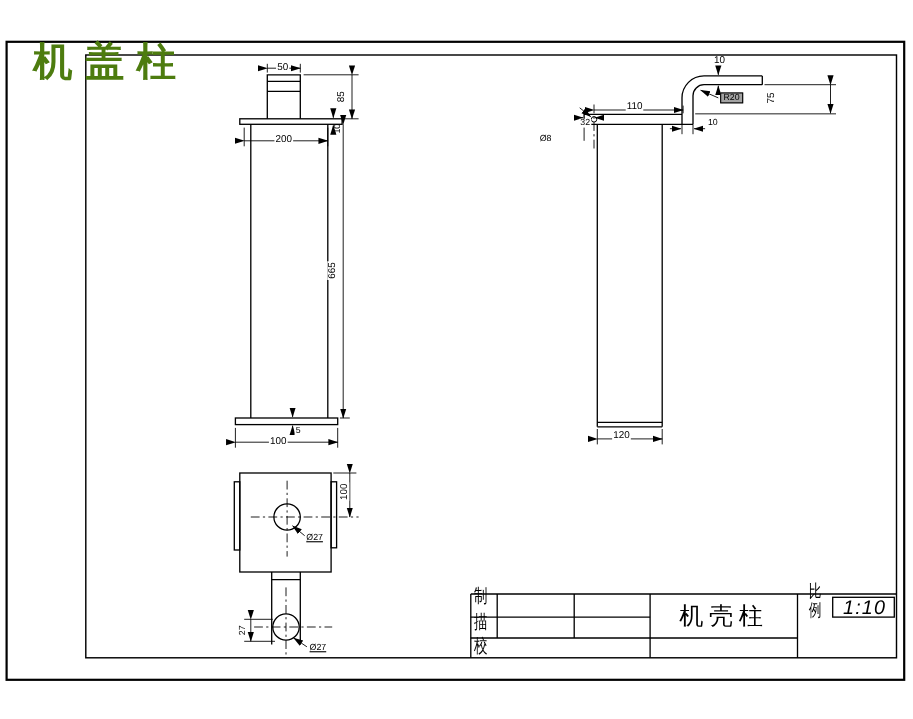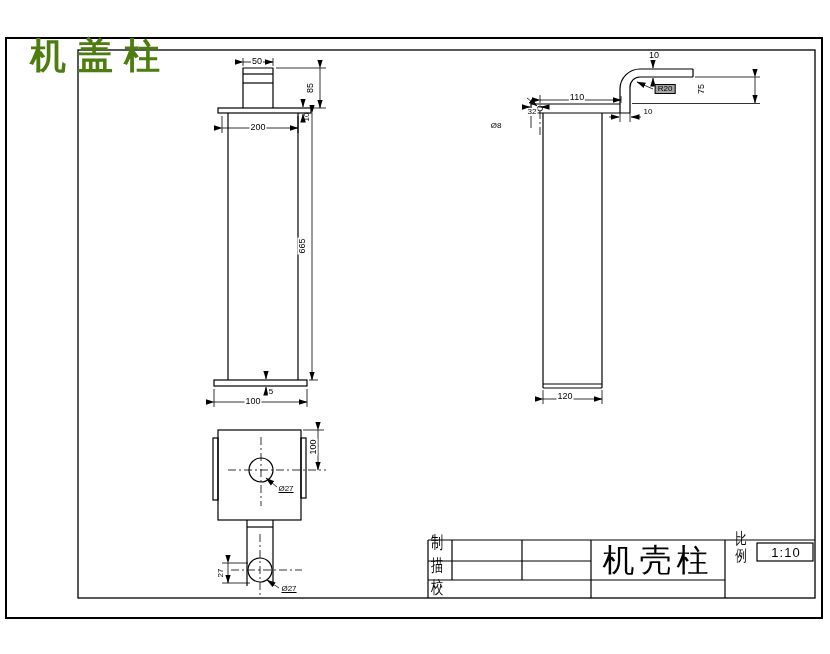--- a/index.html
+++ b/index.html
@@ -10,22 +10,22 @@
        white-space:nowrap;color:#000;}
   .bg{background:#fff;padding:0 1px;}
   .rot{transform:translate(-50%,-50%) rotate(-90deg);}
   .sm{font-size:8px;}
   .und{text-decoration:underline;text-align:center;}
   .boxed{border:1px solid #000;padding:0 2px;background:#a3a3a3;}
   .cjk{font-family:"Liberation Serif",serif;}
   .squeeze{display:inline-block;transform:translate(-50%,-50%) scaleX(0.72);font-size:17px;}
   #sheet-title{position:absolute;left:30px;top:38px;transform:none;font-size:36px;
        font-weight:bold;color:#4d7c0f;letter-spacing:11px;line-height:1;}
-  #part-name{font-size:32px;letter-spacing:5px;}
-  #scale-val{font-size:13px;letter-spacing:1px;}
+  #part-name{font-size:22px;letter-spacing:5px;}
+  #scale-val{font-size:18px;letter-spacing:1px;font-style:italic;}
 </style>
 </head>
 <body>
 
 <div id="sheet">
 
   <svg id="cad" width="830" height="654" viewBox="0 0 830 654">
     <defs>
       <marker id="arr" markerWidth="10" markerHeight="8" refX="8.5" refY="4" orient="auto" markerUnits="userSpaceOnUse">
         <path d="M0,1.2 L9,4 L0,6.8 Z" fill="#000"></path>

